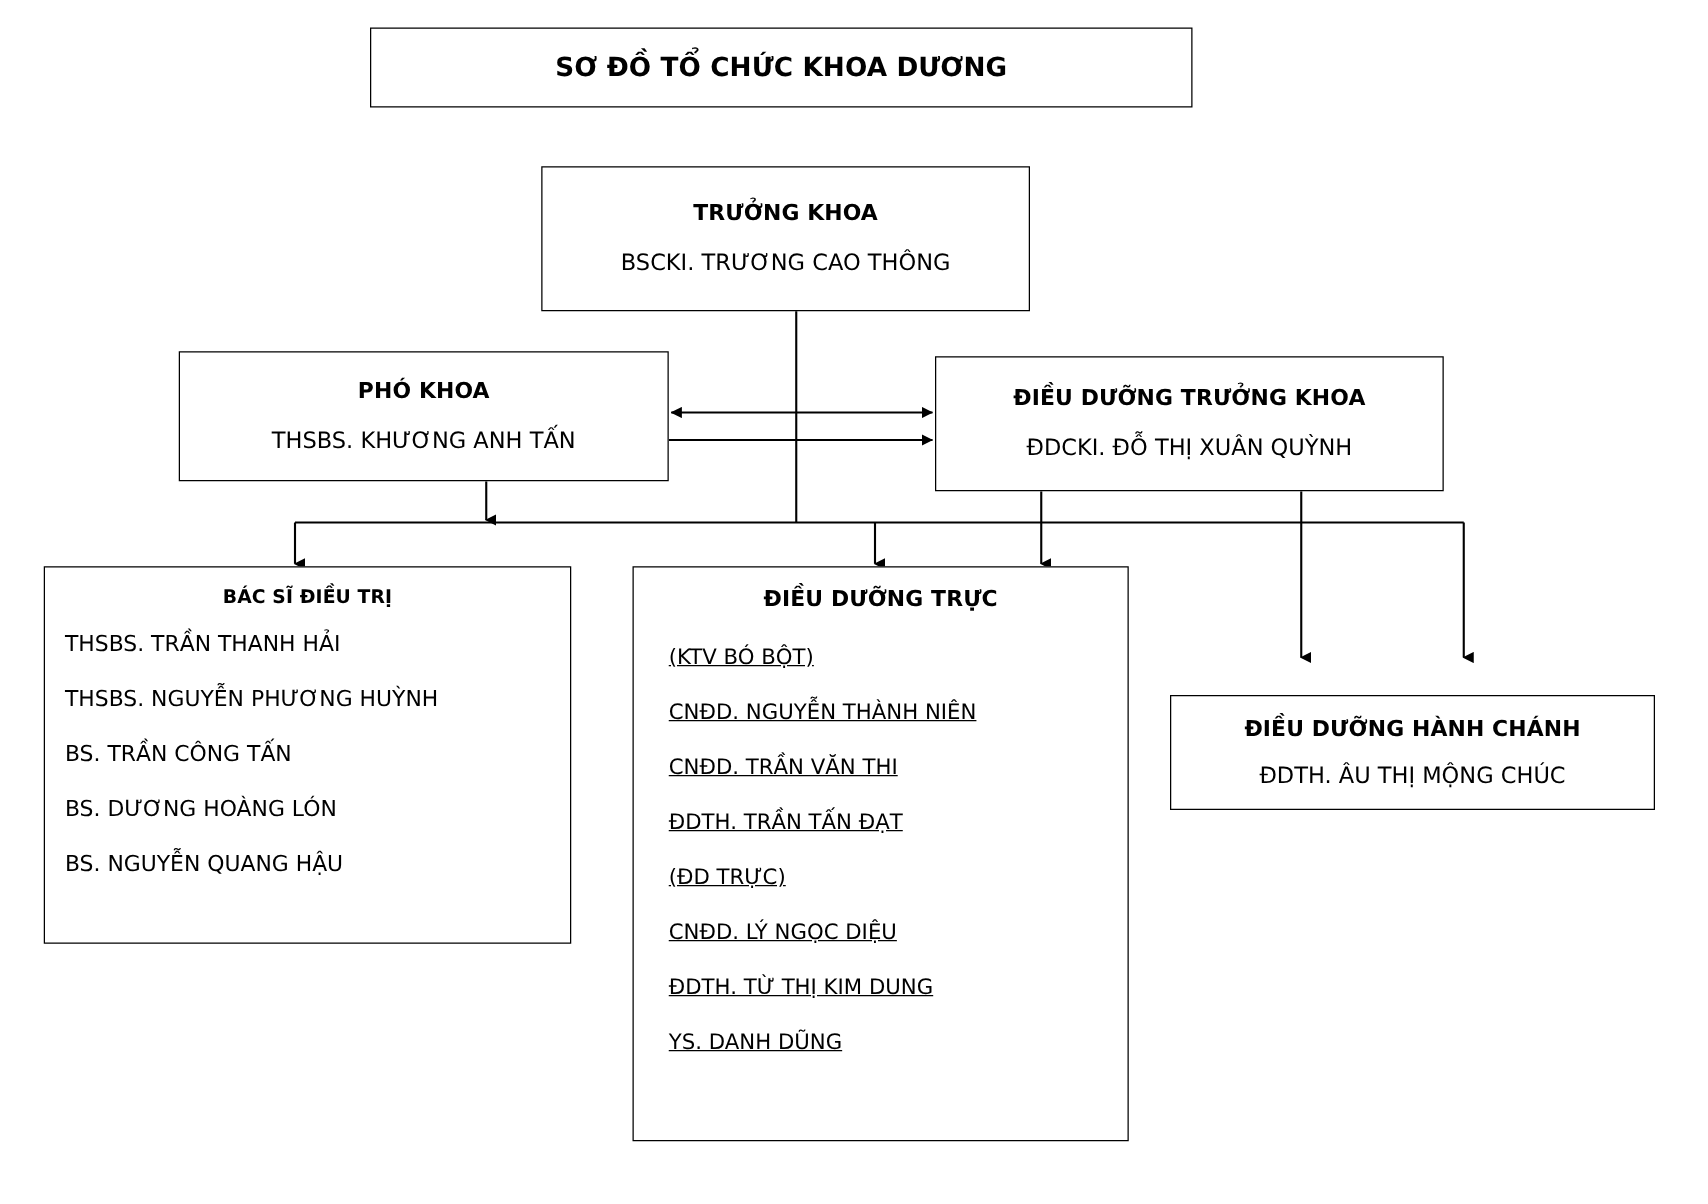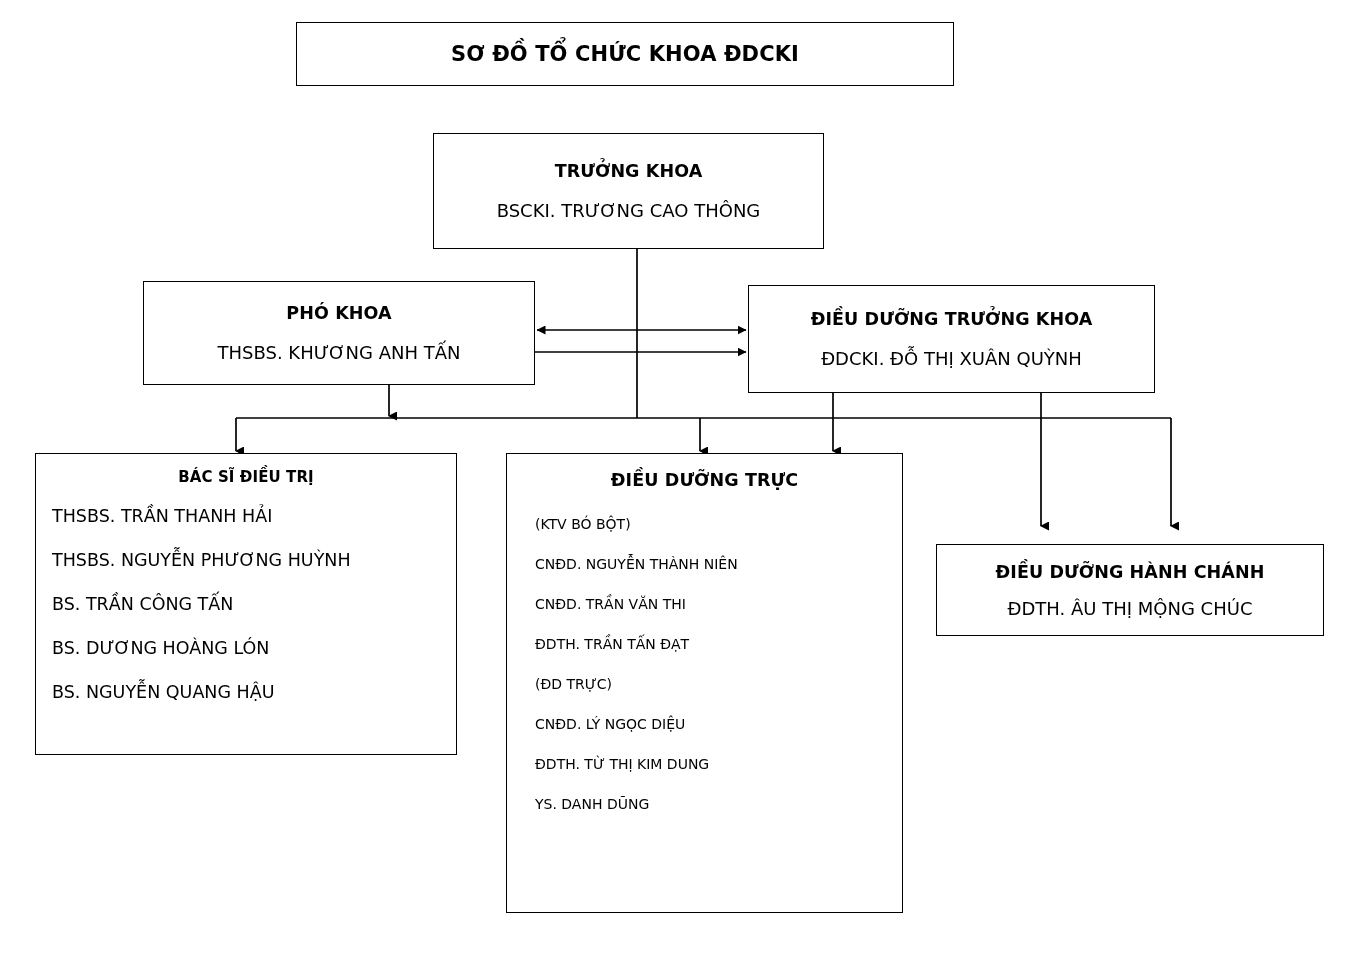--- a/index.html
+++ b/index.html
@@ -87,25 +87,25 @@
   #box-doctors .list{ padding-left:16px; }
   #box-doctors .node-line{ font-size:17.5px; margin-bottom:24px; }
 
   
   #box-duty{
     left:506px; top:453px; width:397px; height:460px;
     padding:16px 0 0 0;
   }
   #box-duty .node-title{ font-size:17.5px; margin-bottom:26px; }
   #box-duty .list{ padding-left:28px; }
-  #box-duty .node-line{ font-size:14px; margin-bottom:24px; }
+  #box-duty .node-line{ font-size:17px; margin-bottom:24px;text-decoration:underline; }
 
   
   #box-admin{
-    left:936px; top:544px; width:388px; height:92px;
+    left:936px; top:556px; width:388px; height:92px;
     justify-content:center; align-items:center;
   }
   #box-admin .node-title{ font-size:17.5px; margin-bottom:16px; }
   #box-admin .node-sub{ font-size:18px; }
 </style>
 </head>
 <body>
 
 <div id="chart-root">
 
@@ -140,21 +140,21 @@
 
       <line x1="833" y1="393" x2="833" y2="451" marker-end="url(#arrow-down-head)"></line>
 
       <line x1="1041" y1="393" x2="1041" y2="526" marker-end="url(#arrow-down-head)"></line>
 
       <line x1="1171" y1="418" x2="1171" y2="526" marker-end="url(#arrow-down-head)"></line>
     </g>
   </svg>
 
   <div class="node-box" id="box-title">
-    <div class="node-title">SƠ ĐỒ TỔ CHỨC KHOA ĐDCKI</div>
+    <div class="node-title">SƠ ĐỒ TỔ CHỨC KHOA DƯƠNG</div>
   </div>
 
   <div class="node-box" id="box-head">
     <div class="node-title">TRƯỞNG KHOA</div>
     <div class="node-sub">BSCKI. TRƯƠNG CAO THÔNG</div>
   </div>
 
   <div class="node-box" id="box-headnurse">
     <div class="node-title">ĐIỀU DƯỠNG TRƯỞNG KHOA</div>
     <div class="node-sub">ĐDCKI. ĐỖ THỊ XUÂN QUỲNH</div>

